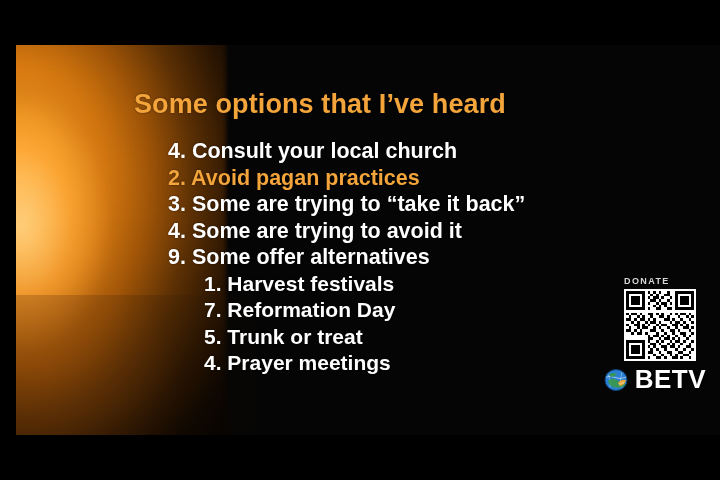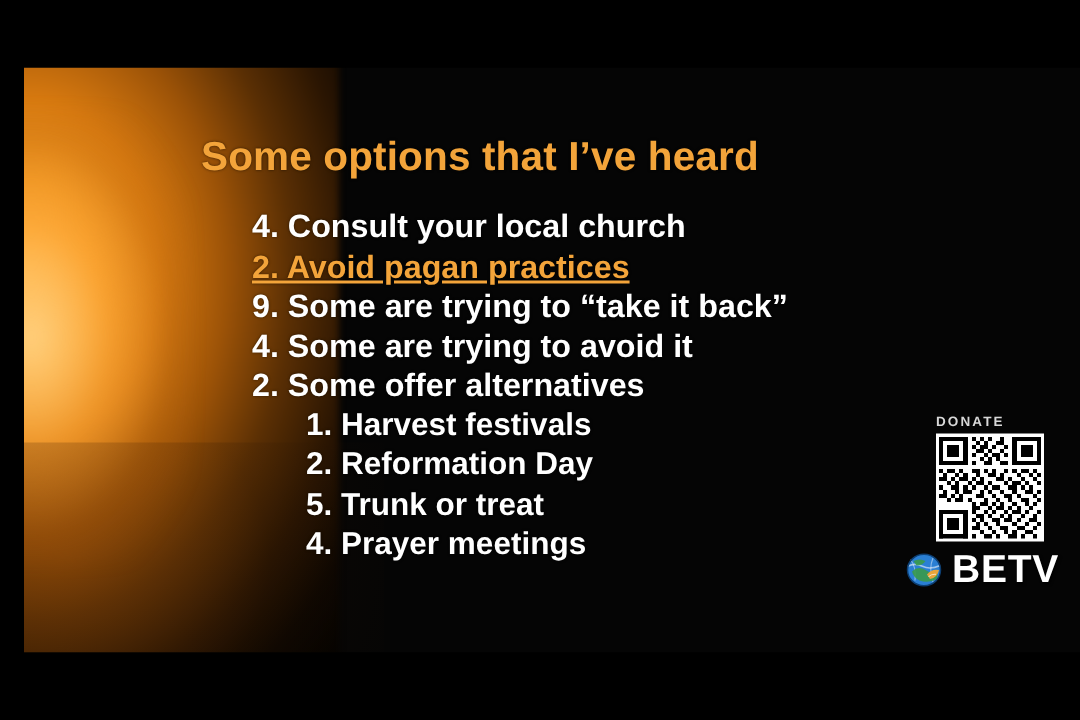--- a/index.html
+++ b/index.html
@@ -117,21 +117,21 @@
     width: 520px;
   }
   .bullet {
     color: #ffffff;
     font-size: 21.5px;
     font-weight: bold;
     line-height: 26.5px;
     white-space: nowrap;
     text-shadow: 0 0 2px rgba(0,0,0,0.55);
   }
-  .bullet.accent { color: #f3a43a; text-decoration: underline; }
+  .bullet.accent { color: #f3a43a; }
   .bullet.sub {
     padding-left: 36px;
     font-size: 21px;
     line-height: 26.5px;
   }
 
   
   #donate {
     position: absolute;
     right: 38px;
@@ -201,25 +201,25 @@
     <div id="glow-left"></div>
     <div id="glow-left2"></div>
     <div id="glow-bottom"></div>
 
     <div id="content">
       <div class="slide-title">Some options that I’ve heard</div>
 
       <div class="bullets">
         <div class="bullet">4. Consult your local church</div>
         <div class="bullet accent">2. Avoid pagan practices</div>
-        <div class="bullet">9. Some are trying to “take it back”</div>
+        <div class="bullet">3. Some are trying to “take it back”</div>
         <div class="bullet">4. Some are trying to avoid it</div>
-        <div class="bullet">2. Some offer alternatives</div>
+        <div class="bullet">9. Some offer alternatives</div>
         <div class="bullet sub">1. Harvest festivals</div>
-        <div class="bullet sub">2. Reformation Day</div>
+        <div class="bullet sub">7. Reformation Day</div>
         <div class="bullet sub">5. Trunk or treat</div>
         <div class="bullet sub">4. Prayer meetings</div>
       </div>
     </div>
 
     <div id="donate">
       <div id="donate-label">DONATE</div>
       <div id="qr">
         <svg width="68" height="68" viewBox="0 0 25 25" shape-rendering="crispEdges">
           <rect width="25" height="25" fill="#ffffff"></rect>

